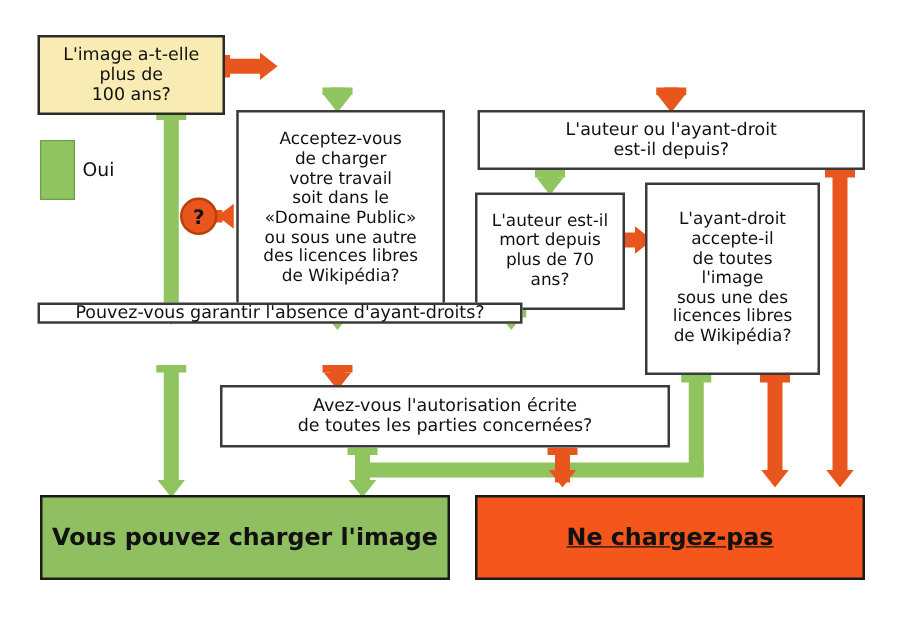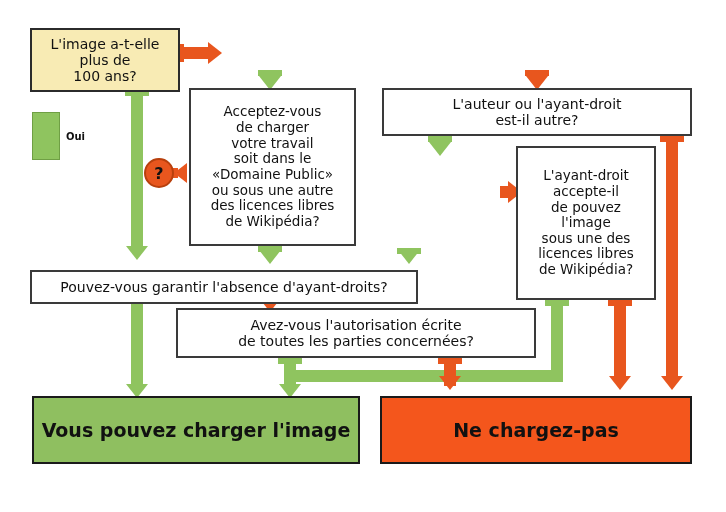--- a/index.html
+++ b/index.html
@@ -87,22 +87,22 @@
   }
 
   
   .legend-item {
     position: absolute;
     display: flex;
     align-items: center;
     z-index: 6;
   }
   .legend-label {
-    font-weight: bold;
-    font-size: 10px;
+    font-weight: normal;
+    font-size: 15px;
     color: #111;
     margin-left: 6px;
     font-family: "DejaVu Sans", sans-serif;
   }
   .legend-arrow {
     position: relative;
     width: 26px;
     height: 46px;
   }
   .legend-arrow .bar {
@@ -225,39 +225,43 @@
   <div class="node" style="left:189px; top:88px; width:167px; height:158px;">Acceptez-vous
 de charger
 votre travail
 soit dans le
 «Domaine Public»
 ou sous une autre
 des licences libres
 de Wikipédia?</div>
 
   <div class="node" style="left:382px; top:88px; width:310px; height:48px; font-size:14px;">L'auteur ou l'ayant-droit
-est-il autre?</div>
-
+est-il depuis?</div>
+
+  <div class="node" style="left:380px; top:154px; width:120px; height:94px;">L'auteur est-il
+mort depuis
+plus de 70
+ans?</div>
 
   <div class="node" style="left:516px; top:146px; width:140px; height:154px;">L'ayant-droit
 accepte-il
-de pouvez
+de toutes
 l'image
 sous une des
 licences libres
 de Wikipédia?</div>
 
-  <div class="node" style="left:30px; top:270px; width:388px; height:34px; font-size:14px;">Pouvez-vous garantir l'absence d'ayant-droits?</div>
+  <div class="node" style="left:30px; top:242px; width:388px; height:17px; font-size:14px;">Pouvez-vous garantir l'absence d'ayant-droits?</div>
 
   <div class="node" style="left:176px; top:308px; width:360px; height:50px; font-size:14px;">Avez-vous l'autorisation écrite
 de toutes les parties concernées?</div>
 
   <div class="node terminal yes-end" style="left:32px; top:396px; width:328px; height:68px;">Vous pouvez charger l'image</div>
 
-  <div class="node terminal no-end" style="left:380px; top:396px; width:312px; height:68px;">Ne chargez-pas</div>
+  <div class="node terminal no-end" style="left:380px; top:396px; width:312px; height:68px;text-decoration:underline;">Ne chargez-pas</div>
 
   <div class="legend-item" style="left:32px; top:112px;">
     <div class="legend-arrow g">
       <div class="bar"></div>
         <div class="shaft"></div>
         <div class="head"></div>
     </div>
     <span class="legend-label">Oui</span>
   </div>
 

